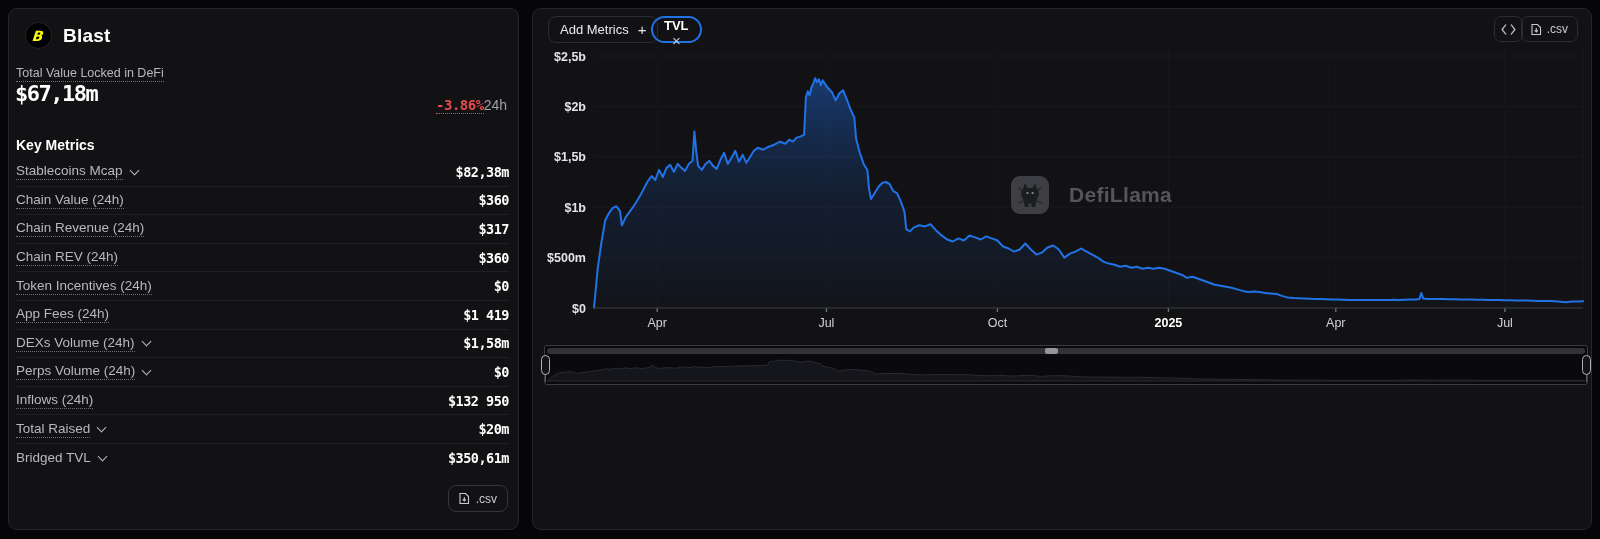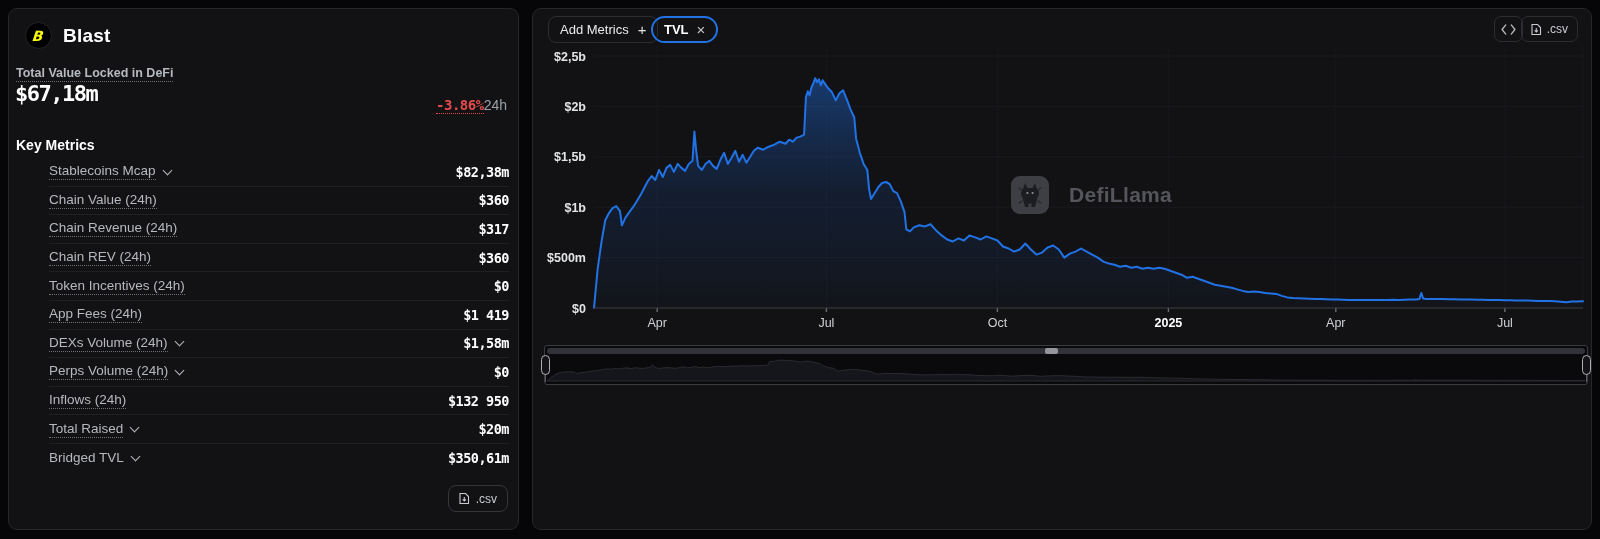--- a/index.html
+++ b/index.html
@@ -13,33 +13,33 @@
   #left-panel{left:8px;top:8px;width:511px;height:522px;}
   #right-panel{left:532px;top:8px;width:1060px;height:522px;}
 
   
   .chain-header{position:absolute;left:16px;top:13px;display:flex;align-items:center;gap:11px;}
   .chain-logo{width:25px;height:25px;border-radius:50%;background:#000;border:1px solid #242428;
     display:flex;align-items:center;justify-content:center;}
   .chain-logo span{color:#fcfc0a;font-weight:900;font-style:italic;font-size:14px;font-family:"DejaVu Sans",sans-serif;transform:skewX(-8deg);}
   .chain-title{font-size:19px;font-weight:700;color:#fff;letter-spacing:.2px;}
 
-  .dotted{border-bottom:1px dotted #6d7075;padding-bottom:1px;font-weight:bold;}
+  .dotted{border-bottom:1px dotted #6d7075;padding-bottom:1px;}
   .tvl-label{position:absolute;left:7px;top:57px;font-size:12.5px;color:#b6b9be;}
   .tvl-value{position:absolute;left:6px;top:72px;font-family:"DejaVu Sans Mono",monospace;
     font-weight:700;font-size:22px;color:#fff;letter-spacing:-1.5px;}
   .tvl-change{position:absolute;right:11px;top:88px;display:flex;align-items:baseline;font-size:14px;}
   .tvl-change .pct{font-family:"DejaVu Sans Mono",monospace;font-weight:600;color:#e24b4b;
     border-bottom:1px dotted #e24b4b;letter-spacing:-.5px;}
   .tvl-change .period{color:#9ba0a6;}
 
   .key-metrics-title{position:absolute;left:7px;top:128px;font-size:14px;font-weight:700;color:#fff;}
   .metrics{position:absolute;left:7px;right:9px;top:149px;}
   .metric-row{height:27.6px;display:flex;align-items:center;justify-content:space-between;
-    border-bottom:1px solid #1e1f23;cursor:pointer;margin-left:33px;}
+    border-bottom:1px solid #1e1f23;cursor:pointer;}
   .metric-row:last-child{border-bottom:none;}
   .metric-label{font-size:13.5px;color:#b6b9be;display:flex;align-items:center;gap:8px;}
   .metric-label .txt{border-bottom:1px dotted #6d7075;padding-bottom:1px;}
   .metric-label.plain .txt{border-bottom:none;}
   .chev{width:6px;height:6px;border-right:1.6px solid #b6b9be;border-bottom:1.6px solid #b6b9be;
     transform:rotate(45deg);margin-top:-3px;display:inline-block;}
   .metric-value{font-family:"DejaVu Sans Mono",monospace;font-weight:700;font-size:13.5px;color:#fff;letter-spacing:-.5px;}
 
   .csv-btn{display:inline-flex;align-items:center;gap:6px;border:1px solid #35363b;border-radius:8px;
     color:#c9cbcf;font-size:12px;padding:0 10px;height:27px;background:transparent;cursor:pointer;
@@ -47,22 +47,22 @@
   #left-csv{position:absolute;right:10px;bottom:17px;}
 
   
   .add-metrics{position:absolute;left:15px;top:7px;height:27px;box-sizing:border-box;
     border:1px solid #2c2d32;border-radius:8px;background:transparent;color:#e9eaec;
     display:inline-flex;align-items:center;gap:9px;padding:12px 11px;font-size:13px;cursor:pointer;
     font-family:"Liberation Sans",sans-serif;}
   .plus-icon{font-size:15px;line-height:1;color:#dfe1e3;}
   .metric-pill{position:absolute;left:118px;top:7px;height:27px;box-sizing:border-box;
     border:2px solid #2172e5;border-radius:14px;background:transparent;color:#fff;
-    display:inline-flex;align-items:center;gap:8px;padding:0 11px;font-size:13px;font-weight:700;cursor:pointer;
-    font-family:"Liberation Sans",sans-serif;}
+    display:inline-flex;align-items:center;gap:0;padding:0 11px;font-size:13px;font-weight:700;cursor:pointer;
+    font-family:"Liberation Sans",sans-serif;flex-direction:column;}
   .close-icon{font-weight:400;font-size:15px;color:#c7c9cc;line-height:1;cursor:pointer;}
   .icon-btn{position:absolute;top:7px;box-sizing:border-box;border:1px solid #2c2d32;border-radius:7px;
     background:transparent;color:#c9cbcf;display:inline-flex;align-items:center;justify-content:center;
     gap:5px;font-size:12px;cursor:pointer;font-family:"Liberation Sans",sans-serif;}
   #embed-btn{right:68px;width:29px;height:26px;}
   #chart-csv{right:13px;height:26px;padding:0 9px;}
 
   #tvl-chart{position:absolute;left:0;top:0;width:1060px;height:335px;}
   .ylab{font-family:"Liberation Sans",sans-serif;font-size:12.5px;font-weight:600;fill:#e2e4e6;}
   .xlab{font-family:"Liberation Sans",sans-serif;font-size:12.5px;fill:#cfd1d4;}

